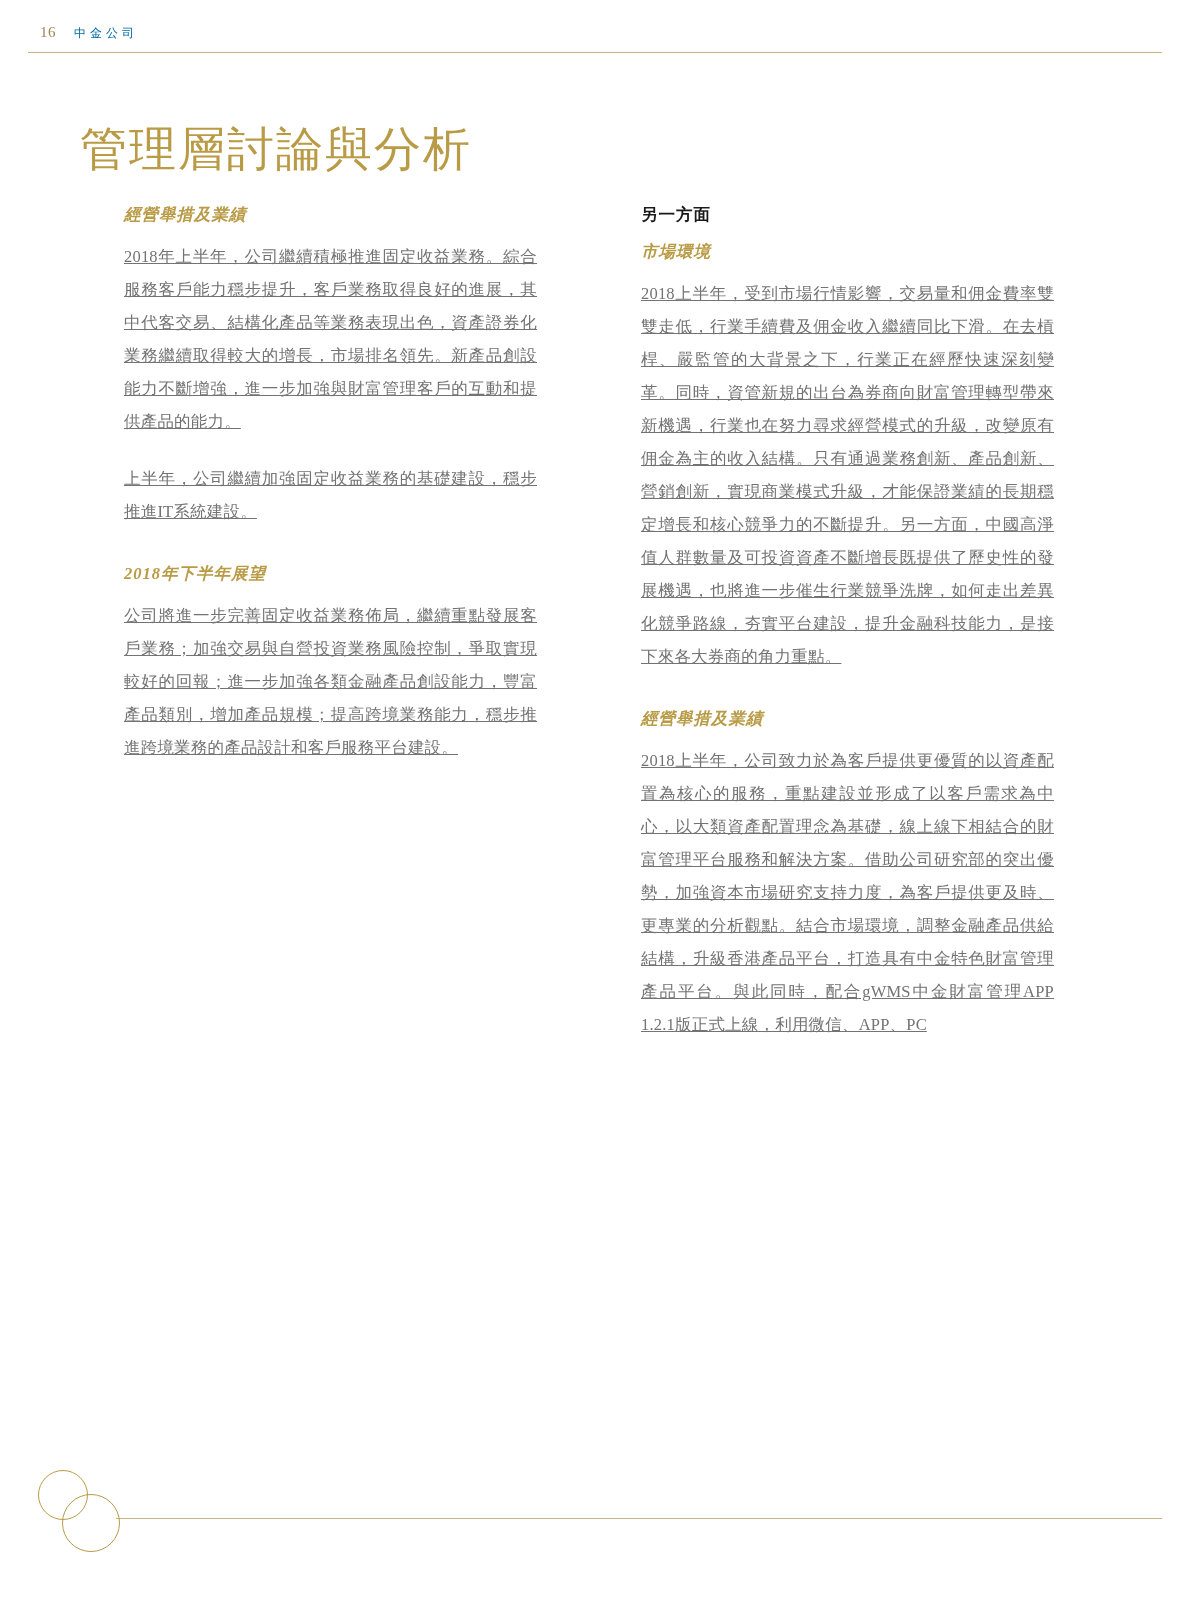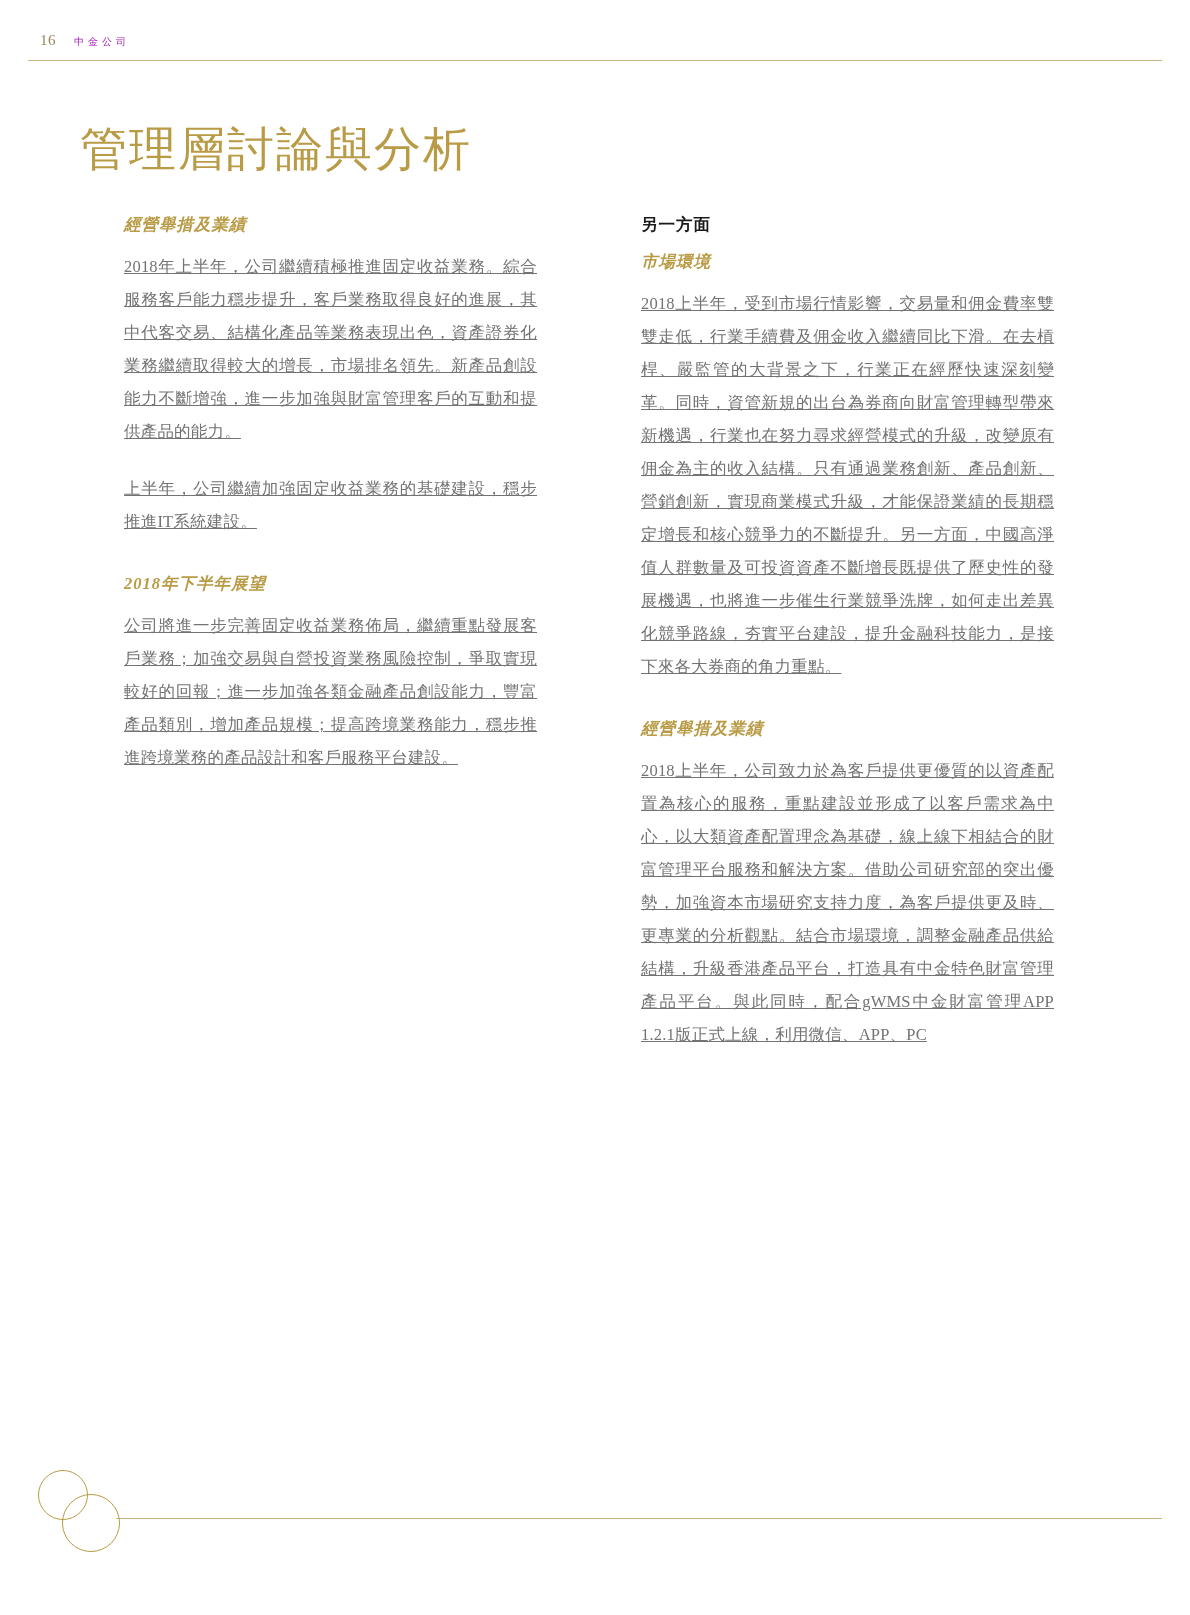--- a/index.html
+++ b/index.html
@@ -13,40 +13,40 @@
     height: 1615px;
     background: #ffffff;
     overflow: hidden;
     font-family: "Liberation Serif", "DejaVu Serif", serif;
   }
 
   
   .header {
     position: absolute;
     left: 0;
-    top: 32px;
+    top: 24px;
     width: 1190px;
     height: 32px;
   }
   .header-inner {
     position: absolute;
     left: 40px;
     top: 0;
     display: flex;
     align-items: baseline;
     gap: 18px;
   }
   .page-num {
     font-size: 15px;
     color: #9a8657;
     letter-spacing: 0.5px;
   }
   .company-name {
-    font-size: 10px;
-    color: #a21caf;
+    font-size: 12px;
+    color: #0369a1;
     letter-spacing: 4px;
     text-align: center;
   }
   .header-rule {
     position: absolute;
     left: 28px;
     top: 28px;
     width: 1134px;
     height: 1px;
     background: #c9b67f;
@@ -63,21 +63,21 @@
     letter-spacing: 2px;
     font-family: "Liberation Serif", "DejaVu Serif", serif;
     font-weight: normal;
     margin-top: 24px;
   }
 
   
   .columns {
     position: absolute;
     left: 124px;
-    top: 213px;
+    top: 203px;
     width: 930px;
     display: flex;
     gap: 104px;
     justify-content: center;
   }
   .col {
     width: 430px;
   }
 
   h3.sub-gold {

